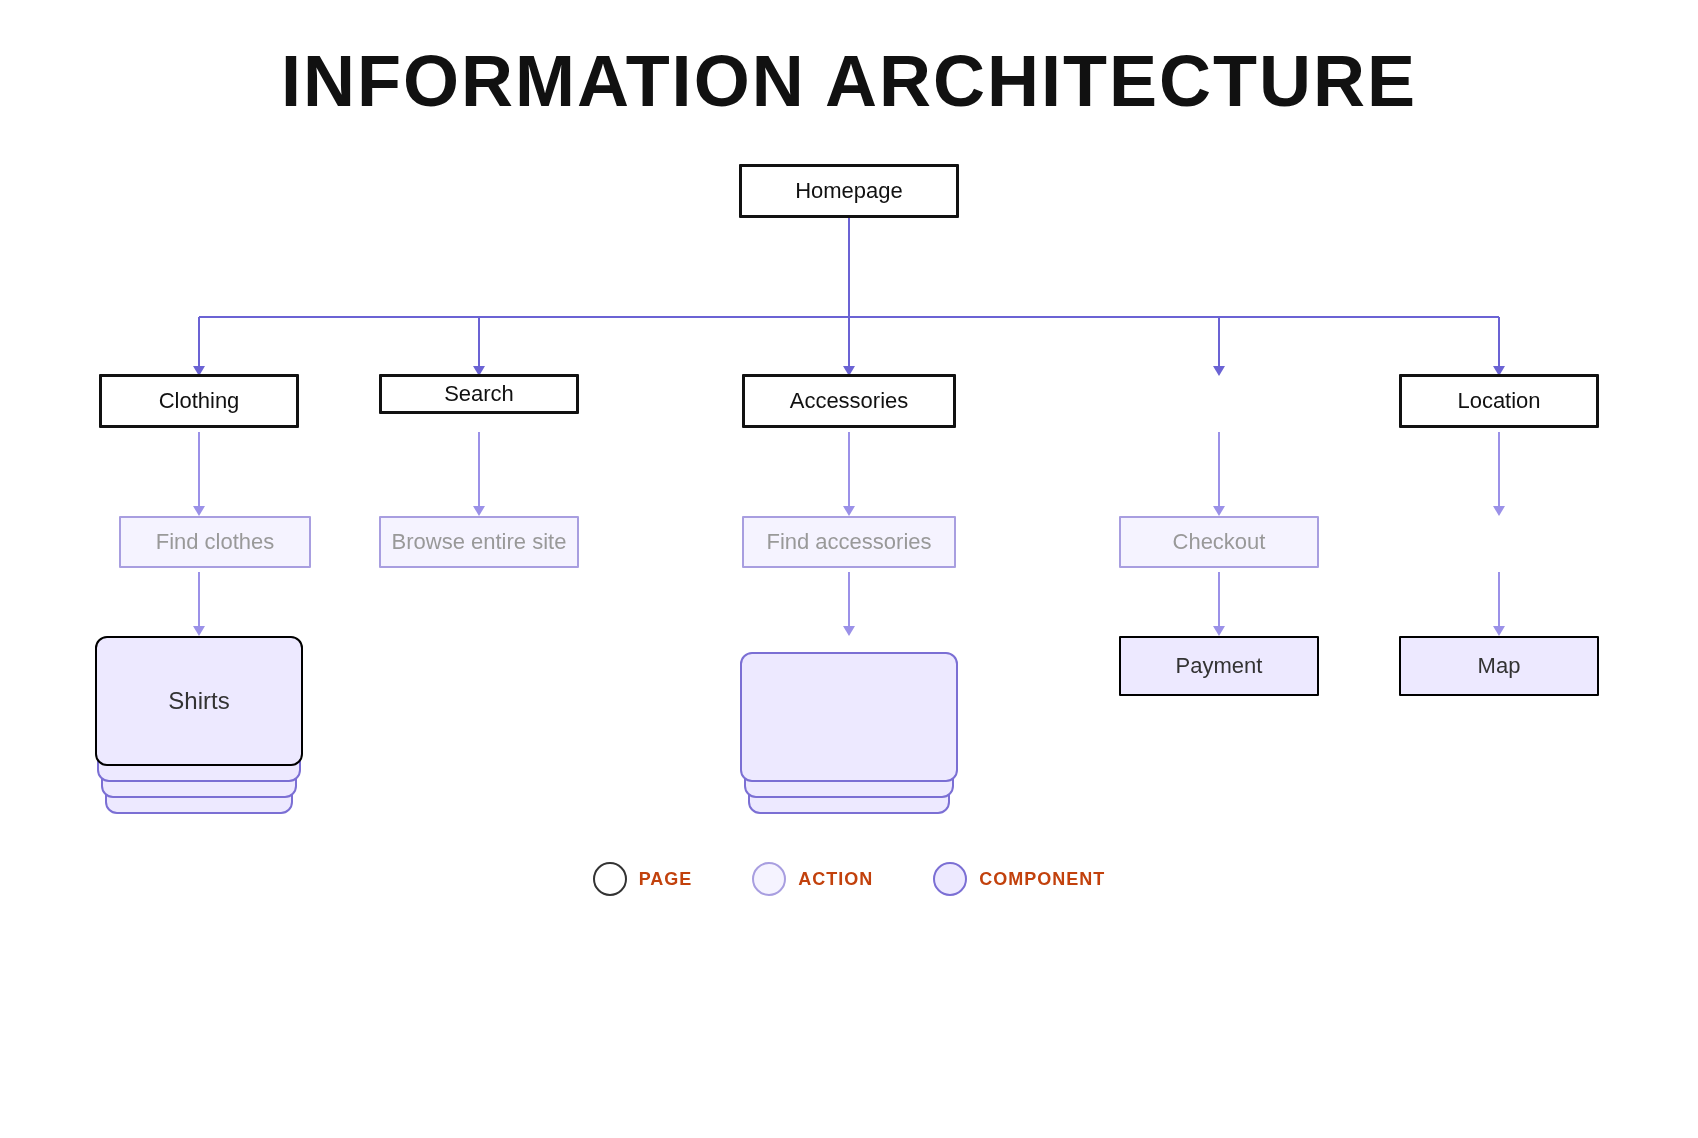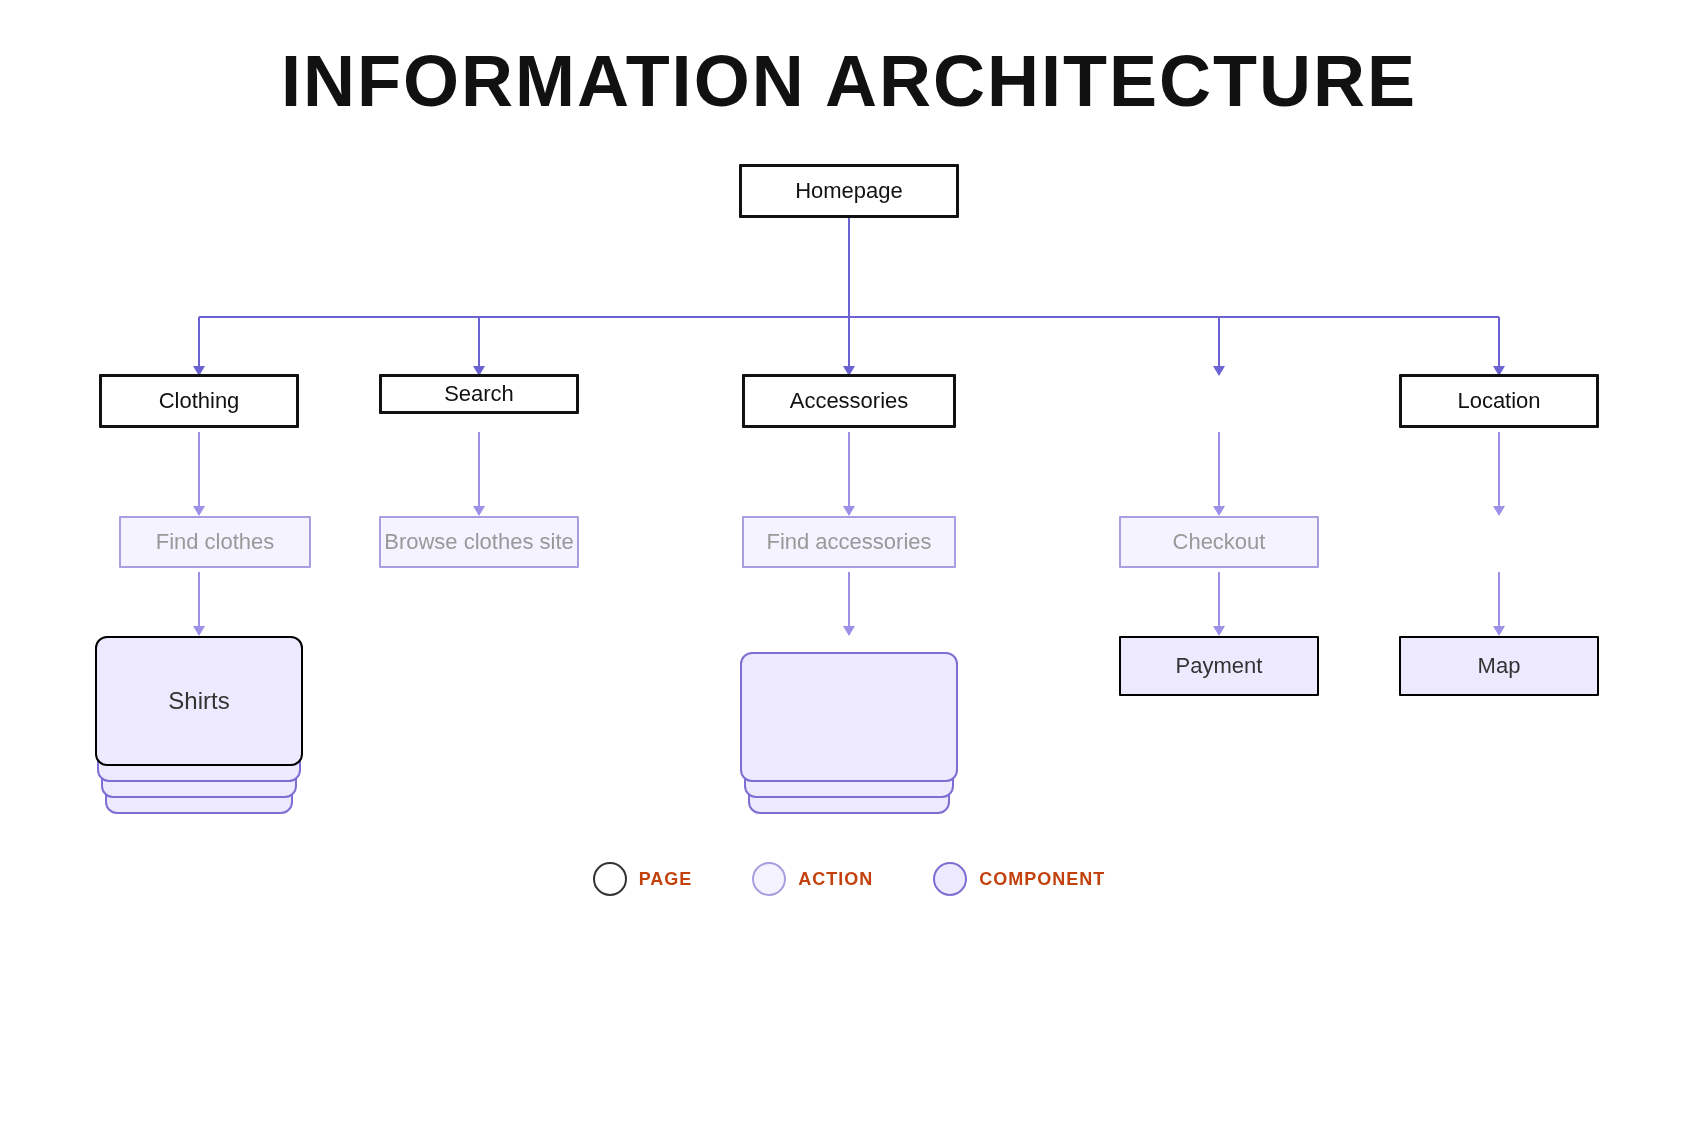--- a/index.html
+++ b/index.html
@@ -187,21 +187,21 @@
 
   <div class="node node-page" style="left:1350px; top:232px; width:200px; height:54px;">
     <span>Location</span>
   </div>
 
   <div class="node node-action" style="left:42px; top:374px; width:192px; height:52px;margin-left:28px;">
     <span>Find clothes</span>
   </div>
 
   <div class="node node-action" style="left:330px; top:374px; width:200px; height:52px;">
-    <span>Browse clothes site</span>
+    <span>Browse entire site</span>
   </div>
 
   <div class="node node-action" style="left:693px; top:374px; width:214px; height:52px;">
     <span>Find accessories</span>
   </div>
 
   <div class="node node-action" style="left:1070px; top:374px; width:200px; height:52px;">
     <span>Checkout</span>
   </div>
 

